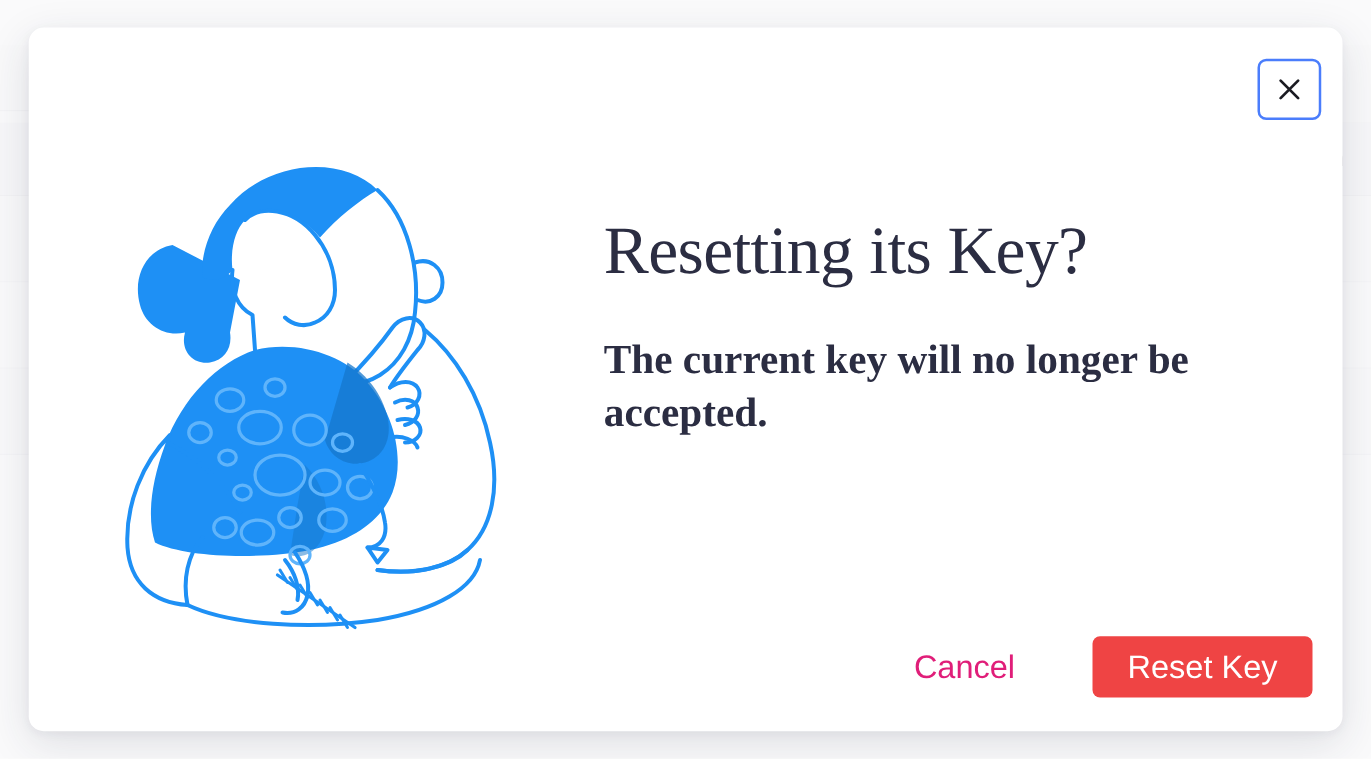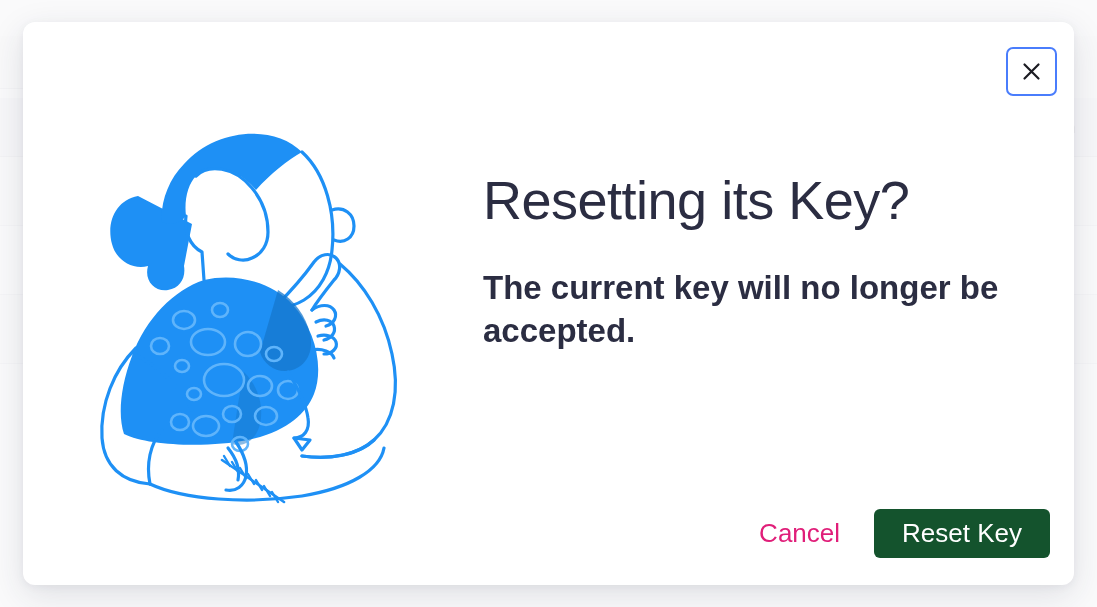--- a/index.html
+++ b/index.html
@@ -120,20 +120,21 @@
   }
   .close-btn svg { display: block; }
 
   .modal-body {
     position: absolute;
     left: 0; top: 0;
     width: 1051px;
     height: 496px;
     display: flex;
     align-items: flex-start;
+    font-family: Liberation Serif, serif;
   }
 
   .illus-wrap {
     width: 460px;
     height: 563px;
     display: flex;
     align-items: center;
     justify-content: center;
     flex: none;
   }
@@ -162,33 +163,33 @@
     line-height: 1.3;
     max-width: 520px;
   }
 
   .modal-actions {
     position: absolute;
     right: 24px;
     bottom: 27px;
     display: flex;
     align-items: center;
-    gap: 32px;
+    gap: 60px;
   }
   .btn-cancel {
     background: none;
     border: none;
     color: #e01e79;
     font-family: "Liberation Sans", sans-serif;
     font-size: 26px;
     cursor: pointer;
     padding: 6px 2px;
   }
   .btn-reset {
-    background: #14532d;
+    background: #ef4444;
     border: none;
     color: #ffffff;
     font-family: "Liberation Sans", sans-serif;
     font-size: 26px;
     padding: 0 28px;
     height: 49px;
     border-radius: 6px;
     cursor: pointer;
     white-space: nowrap;
   }

